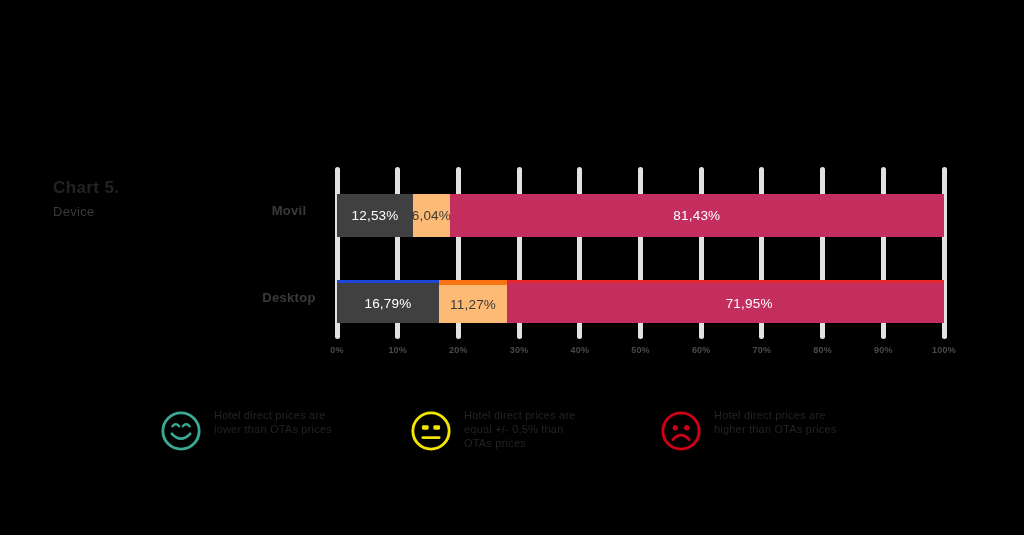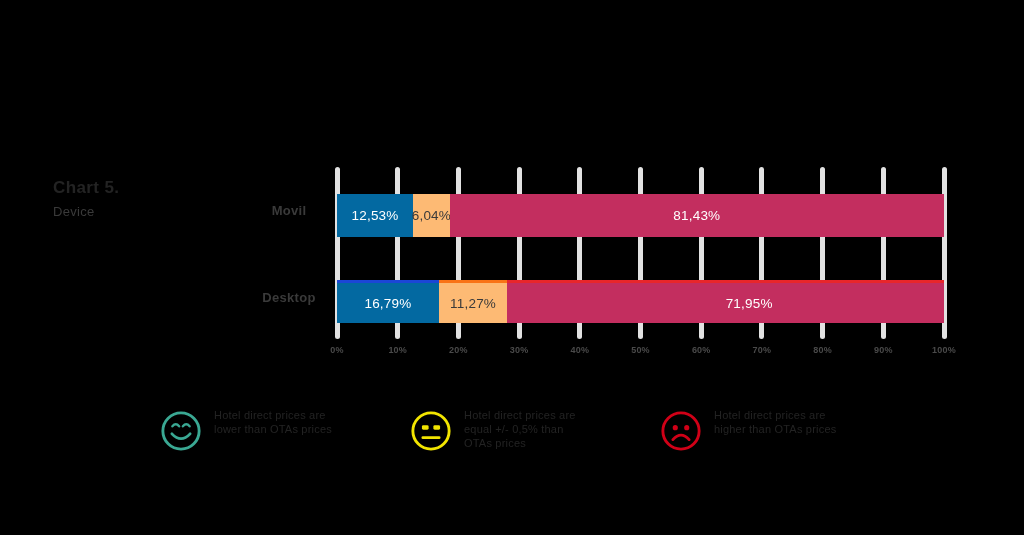--- a/index.html
+++ b/index.html
@@ -50,25 +50,25 @@
   
   .bar-row{position:absolute;left:0;height:43px;width:607px;display:flex;}
   #bar-row-0{top:27px;}
   #bar-row-1{top:113px;}
   .seg{
     height:100%;
     display:flex;align-items:center;justify-content:center;
     font-size:13.5px;letter-spacing:.2px;
     box-sizing:border-box;
   }
-  .seg-lower{background:#0369a1;color:#ffffff;}
+  .seg-lower{background:#404040;color:#ffffff;}
   .seg-equal{background:#fdba74;color:#3a3a3a;}
   .seg-higher{background:#c32e5f;color:#ffffff;}
   #bar-row-1 .seg-lower{border-top:3px solid #1b46d6;}
-  #bar-row-1 .seg-equal{border-top:3px solid #f97316;}
+  #bar-row-1 .seg-equal{border-top:5px solid #f97316;}
   #bar-row-1 .seg-higher{border-top:3px solid #e8262b;padding-left:47px;}
 
   
   #axis{position:absolute;left:337px;top:345px;width:607px;height:16px;}
   .tick-label{
     position:absolute;top:0;
     transform:translateX(-50%);
     font-size:9px;font-weight:bold;letter-spacing:.2px;
     color:#4a4a4a;white-space:nowrap;
   }

